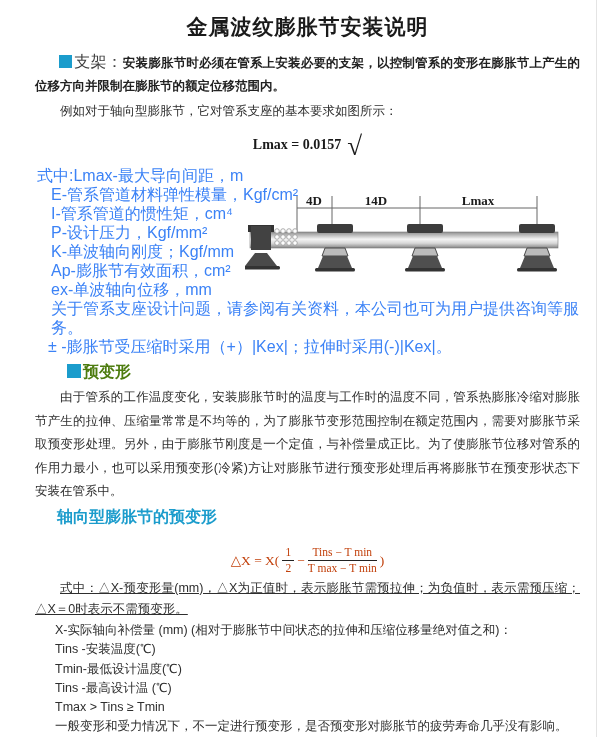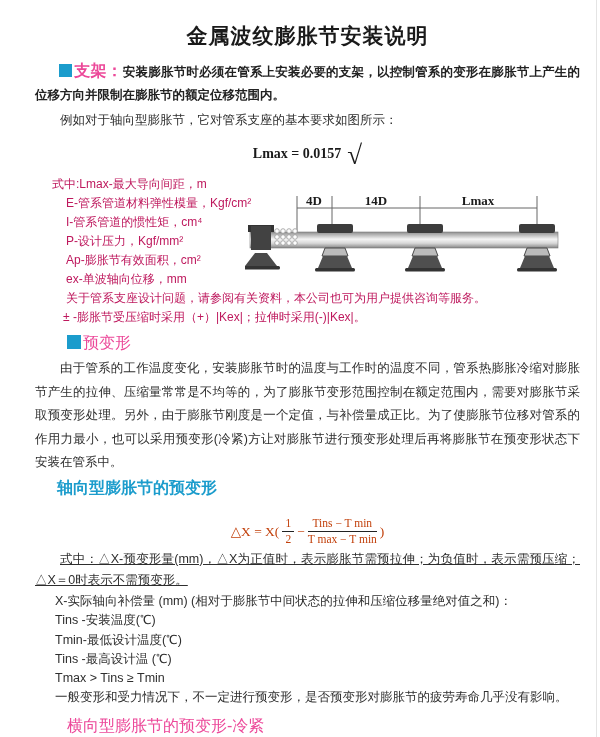--- a/index.html
+++ b/index.html
@@ -8,41 +8,41 @@
     width:600px;height:737px;
     background:#ffffff;
     overflow:hidden;
     font-family:"Liberation Sans",sans-serif;
     color:#2e2e2e;
     font-size:12.5px;
   }
   .page-edge{position:absolute;right:3px;top:0;height:100%;width:1px;background:#e4e4e4;}
   .content{padding:0 20px 0 35px;}
 
-  .title{font-size:21px;font-weight:bold;color:#1a1a1a;text-align:center;margin:22px 0 9px;letter-spacing:1px;}
+  .title{font-size:21px;font-weight:bold;color:#1a1a1a;text-align:center;margin:13px 0 9px;letter-spacing:1px;}
 
   .lead{font-weight:bold;color:#222;line-height:23px;text-align:justify;text-indent:24px;margin-top:6px;}
-  .sec-label{color:#ec4899;font-size:16px;font-weight:bold;white-space:nowrap;}
+  .sec-label{color:#404040;font-size:16px;font-weight:normal;white-space:nowrap;}
   .bullet{display:inline-block;width:13px;height:13px;background:#1b9ccc;margin-right:2px;vertical-align:-1px;}
   .example{text-indent:2em;line-height:22px;margin-top:2px;}
 
   .formula1{margin:9px 0 2px;text-align:center;font-family:"Liberation Serif",serif;font-weight:bold;font-size:14px;color:#1a1a1a;}
   .radical{font-size:27px;font-weight:normal;vertical-align:-6px;margin-left:6px;}
   .rootbox{display:inline-block;border-top:1.5px solid #222;vertical-align:middle;padding:1px 5px 0 5px;}
   .rootbox .num,.rootbox .den{display:block;font-style:italic;font-size:12px;font-weight:normal;text-align:center;line-height:15px;}
   .rootbox .num{border-bottom:1px solid #222;padding:0 10px 1px;}
 
-  .defs{margin-top:4px;font-size:12px;line-height:19px;color:#be185d;margin-left:15px;}
+  .defs{margin-top:4px;font-size:16px;line-height:19px;color:#3b82f6;}
   .defs .d{padding-left:16px;}
   .defs .d-first{padding-left:2px;}
   .defs .d-pm{padding-left:13px;}
 
   .diagram{position:absolute;left:245px;top:193px;}
 
-  .sec-head{color:#ec4899;font-size:16px;font-weight:normal;margin:6px 0 3px;padding-left:32px;}
+  .sec-head{color:#4d7c0f;font-size:16px;font-weight:bold;margin:6px 0 3px;padding-left:32px;}
   .sec-head .bullet{width:14px;height:14px;}
   .body-para{line-height:23.5px;text-align:justify;text-indent:2em;margin:0;}
 
   .sub-head{color:#1b9ccc;font-size:16px;font-weight:bold;margin:3px 0 18px 22px;}
 
   .formula2{text-align:center;font-family:"Liberation Serif",serif;font-size:13.5px;margin:8px 0 3px;color:#c2410c;}
   .sfrac{display:inline-block;text-align:center;vertical-align:-7px;font-size:11.5px;line-height:1.15;margin:0 3px;}
   .sfrac .t{display:block;border-bottom:1px solid #222;padding:0 3px 1px;}
   .sfrac .b{display:block;padding-top:1px;}
   .ital{}
@@ -66,20 +66,21 @@
 
   <div class="formula1">
     <span>Lmax = 0.0157</span><span class="radical">√</span>
   </div>
 
   <div class="defs">
     <div class="d d-first">式中:Lmax-最大导向间距，m</div>
     <div class="d">E-管系管道材料弹性模量，Kgf/cm²</div>
     <div class="d">I-管系管道的惯性矩，cm⁴</div>
     <div class="d">P-设计压力，Kgf/mm²</div>
+    <div class="d">K-单波轴向刚度；Kgf/mm</div>
     <div class="d">Ap-膨胀节有效面积，cm²</div>
     <div class="d">ex-单波轴向位移，mm</div>
     <div class="d">关于管系支座设计问题，请参阅有关资料，本公司也可为用户提供咨询等服务。</div>
     <div class="d d-pm">± -膨胀节受压缩时采用（+）|Kex|；拉伸时采用(-)|Kex|。</div>
   </div>
 
   <div class="sec-head"><span class="bullet"></span><span>预变形</span></div>
 
   <div class="body-para">由于管系的工作温度变化，安装膨胀节时的温度与工作时的温度不同，管系热膨胀冷缩对膨胀节产生的拉伸、压缩量常常是不均等的，为了膨胀节变形范围控制在额定范围内，需要对膨胀节采取预变形处理。另外，由于膨胀节刚度是一个定值，与补偿量成正比。为了使膨胀节位移对管系的作用力最小，也可以采用预变形(冷紧)方让对膨胀节进行预变形处理后再将膨胀节在预变形状态下安装在管系中。</div>
 

